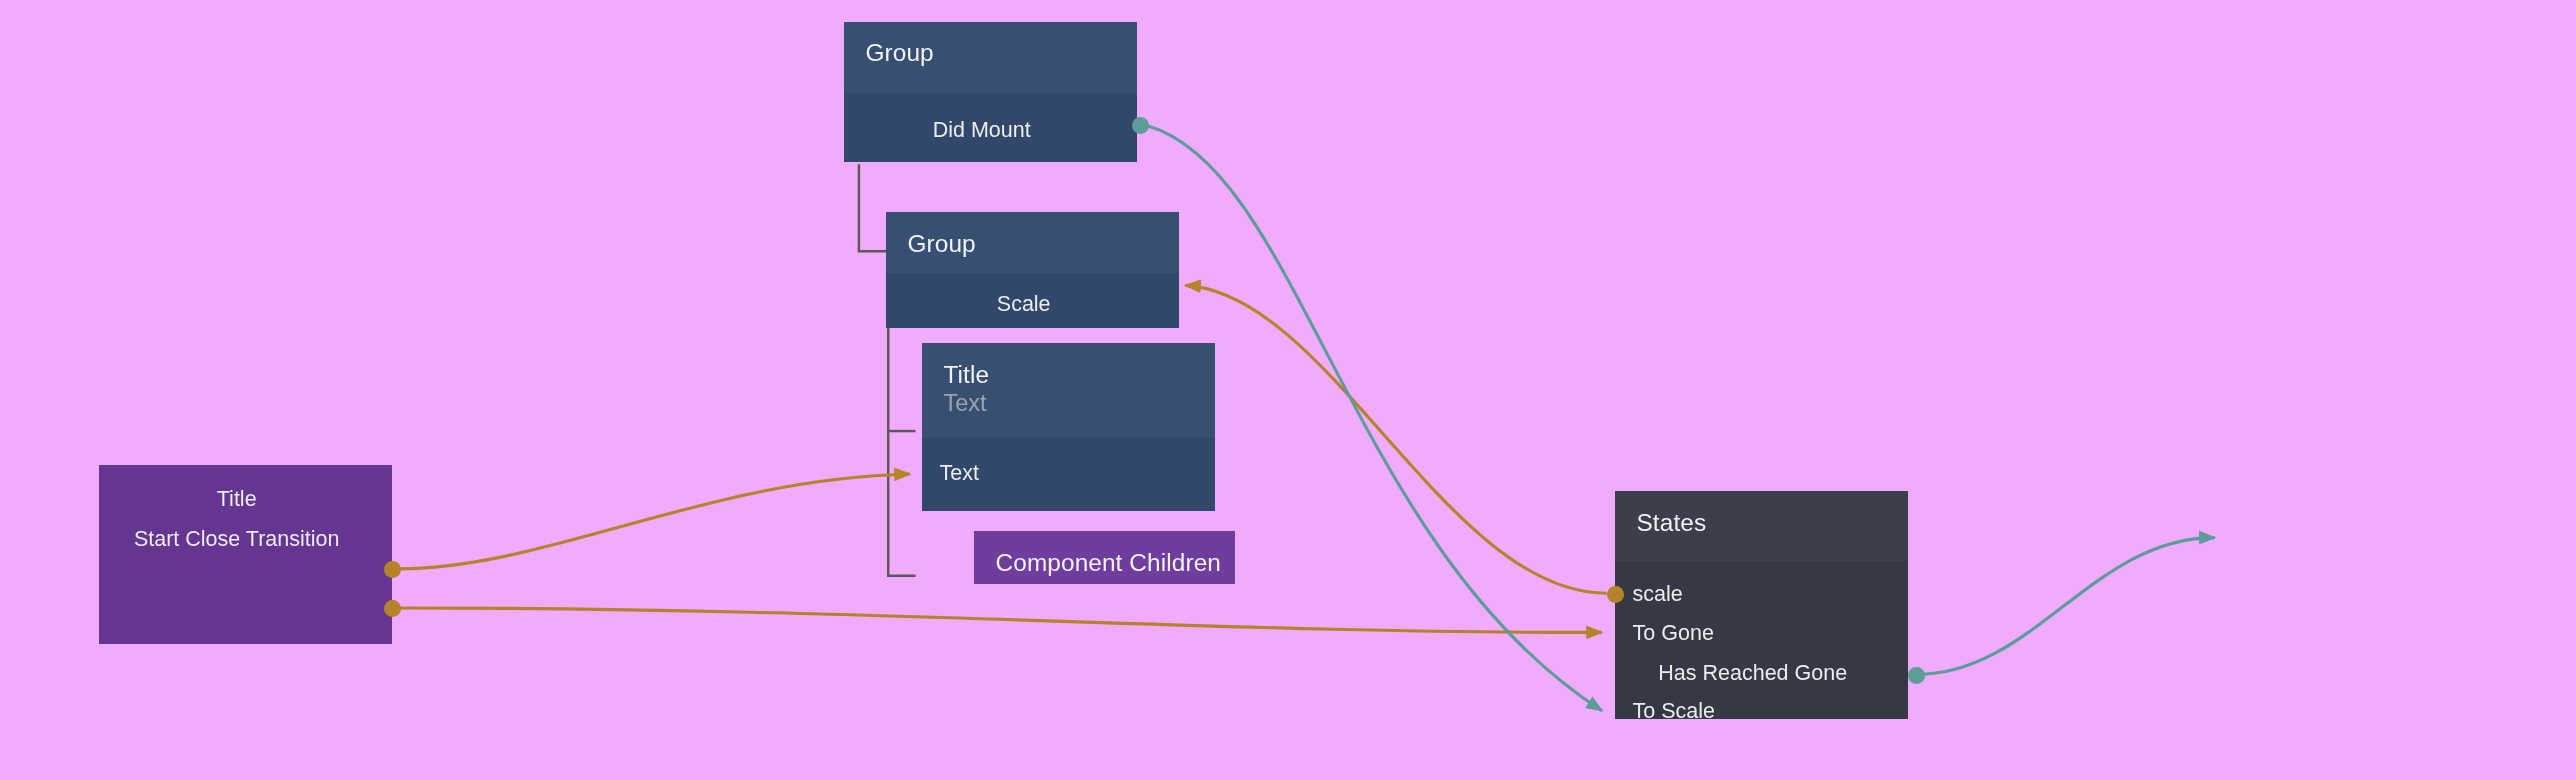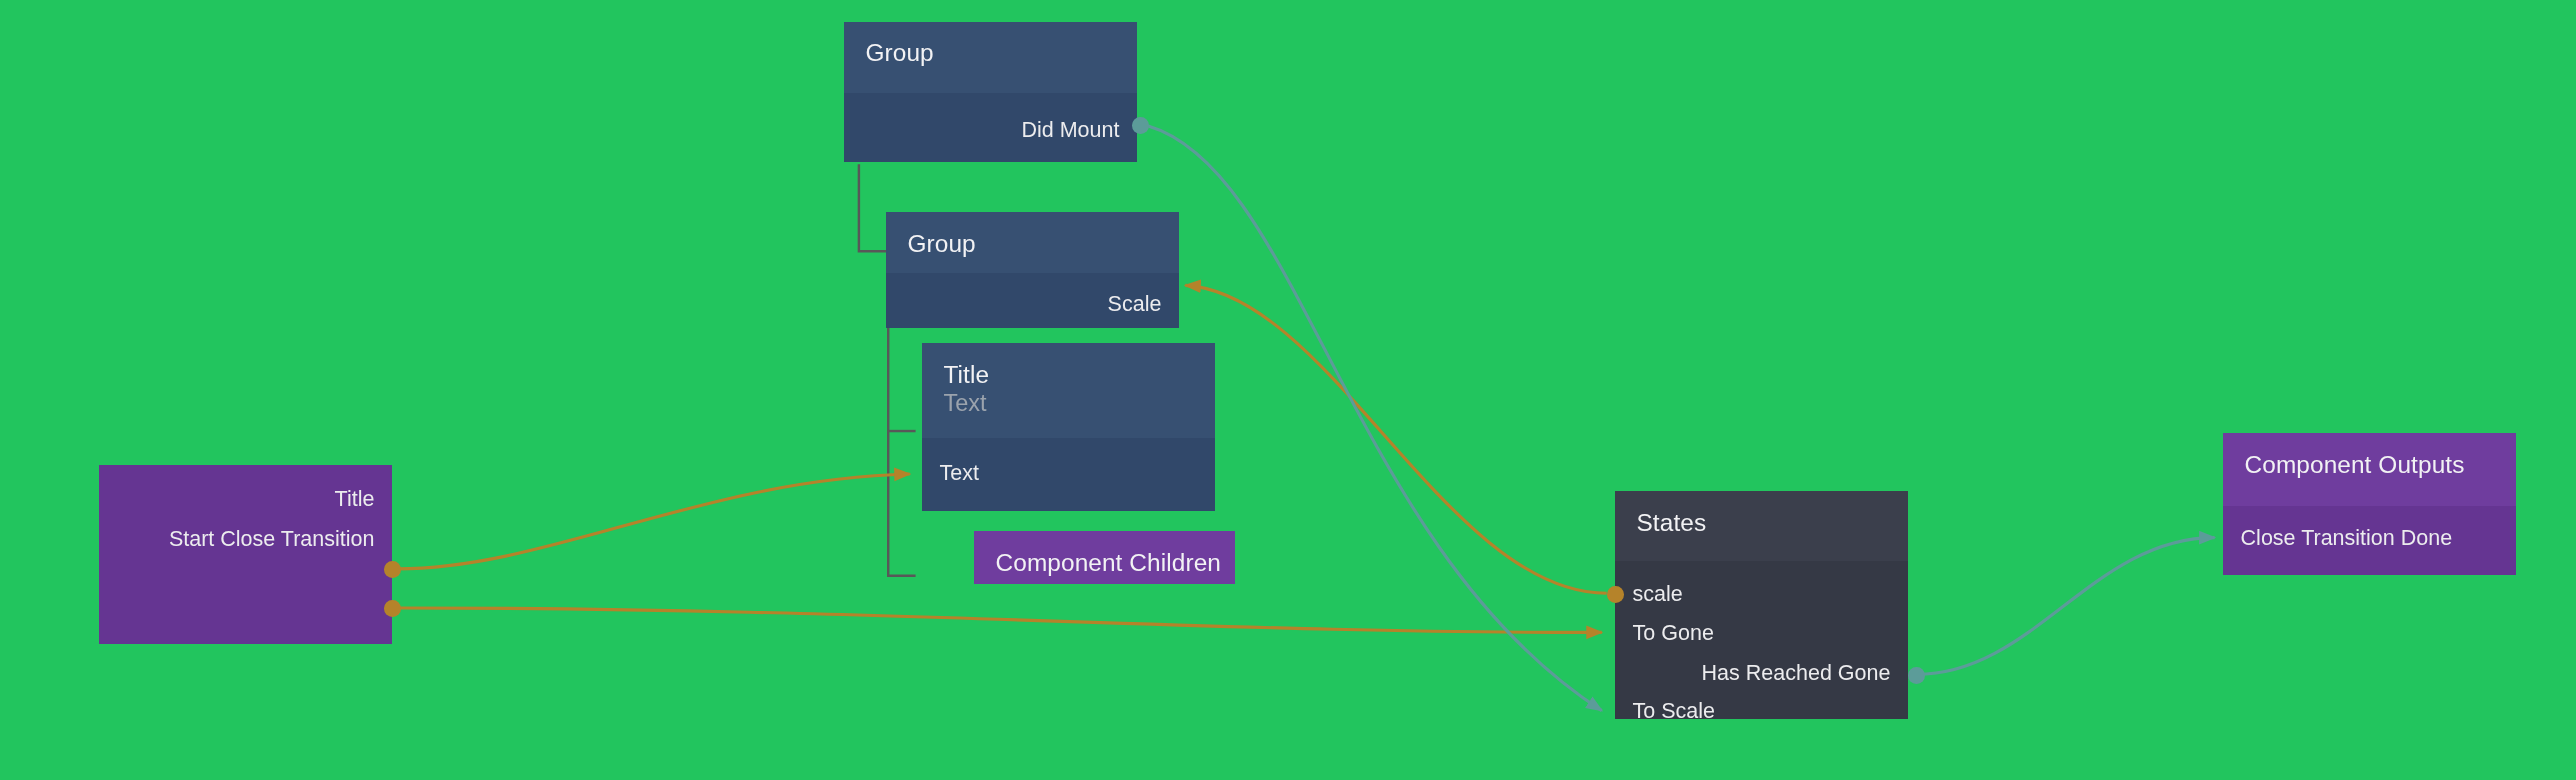--- a/index.html
+++ b/index.html
@@ -5,21 +5,21 @@
 <style>
   html, body {
     margin: 0;
     padding: 0;
     background: #1e1e1e;
   }
   #canvas {
     position: relative;
     width: 2576px;
     height: 780px;
-    background: #22c55e;
+    background: #f0abfc;
     overflow: hidden;
     font-family: "Liberation Sans", "DejaVu Sans", sans-serif;
   }
   #edge-layer {
     position: absolute;
     left: 0;
     top: 0;
     width: 2576px;
     height: 780px;
     pointer-events: none;
@@ -68,21 +68,21 @@
   .port-row {
     position: absolute;
     left: 0;
     right: 0;
     height: 21.5px;
     display: flex;
     align-items: center;
     box-sizing: border-box;
   }
   .port-row.out {
-    justify-content: flex-end;
+    justify-content: center;
     padding-right: 17.6px;
   }
   .port-row.in {
     justify-content: flex-start;
     padding-left: 17.6px;
   }
   .port-label {
     color: #ececee;
     font-size: 21.5px;
     line-height: 21.5px;
@@ -221,25 +221,15 @@
         <span class="port-label">Has Reached Gone</span>
       </div>
       <div class="port-row in" style="top:140px;">
         <span class="port-label">To Scale</span>
       </div>
     </div>
   </div>
   <div class="port-dot dot-orange" style="left:1607px; top:586px;"></div>
   <div class="port-dot dot-teal" style="left:1908px; top:667px;"></div>
 
-  <div class="node n-purple" style="left:2223px; top:433px; width:293px; height:142px;">
-    <div class="node-header" style="height:73px;">
-      <div class="node-title">Component Outputs</div>
-    </div>
-    <div class="node-body">
-      <div class="port-row in" style="top:21.5px;">
-        <span class="port-label">Close Transition Done</span>
-      </div>
-    </div>
-  </div>
 
 </div>
 
 
 </body></html>

